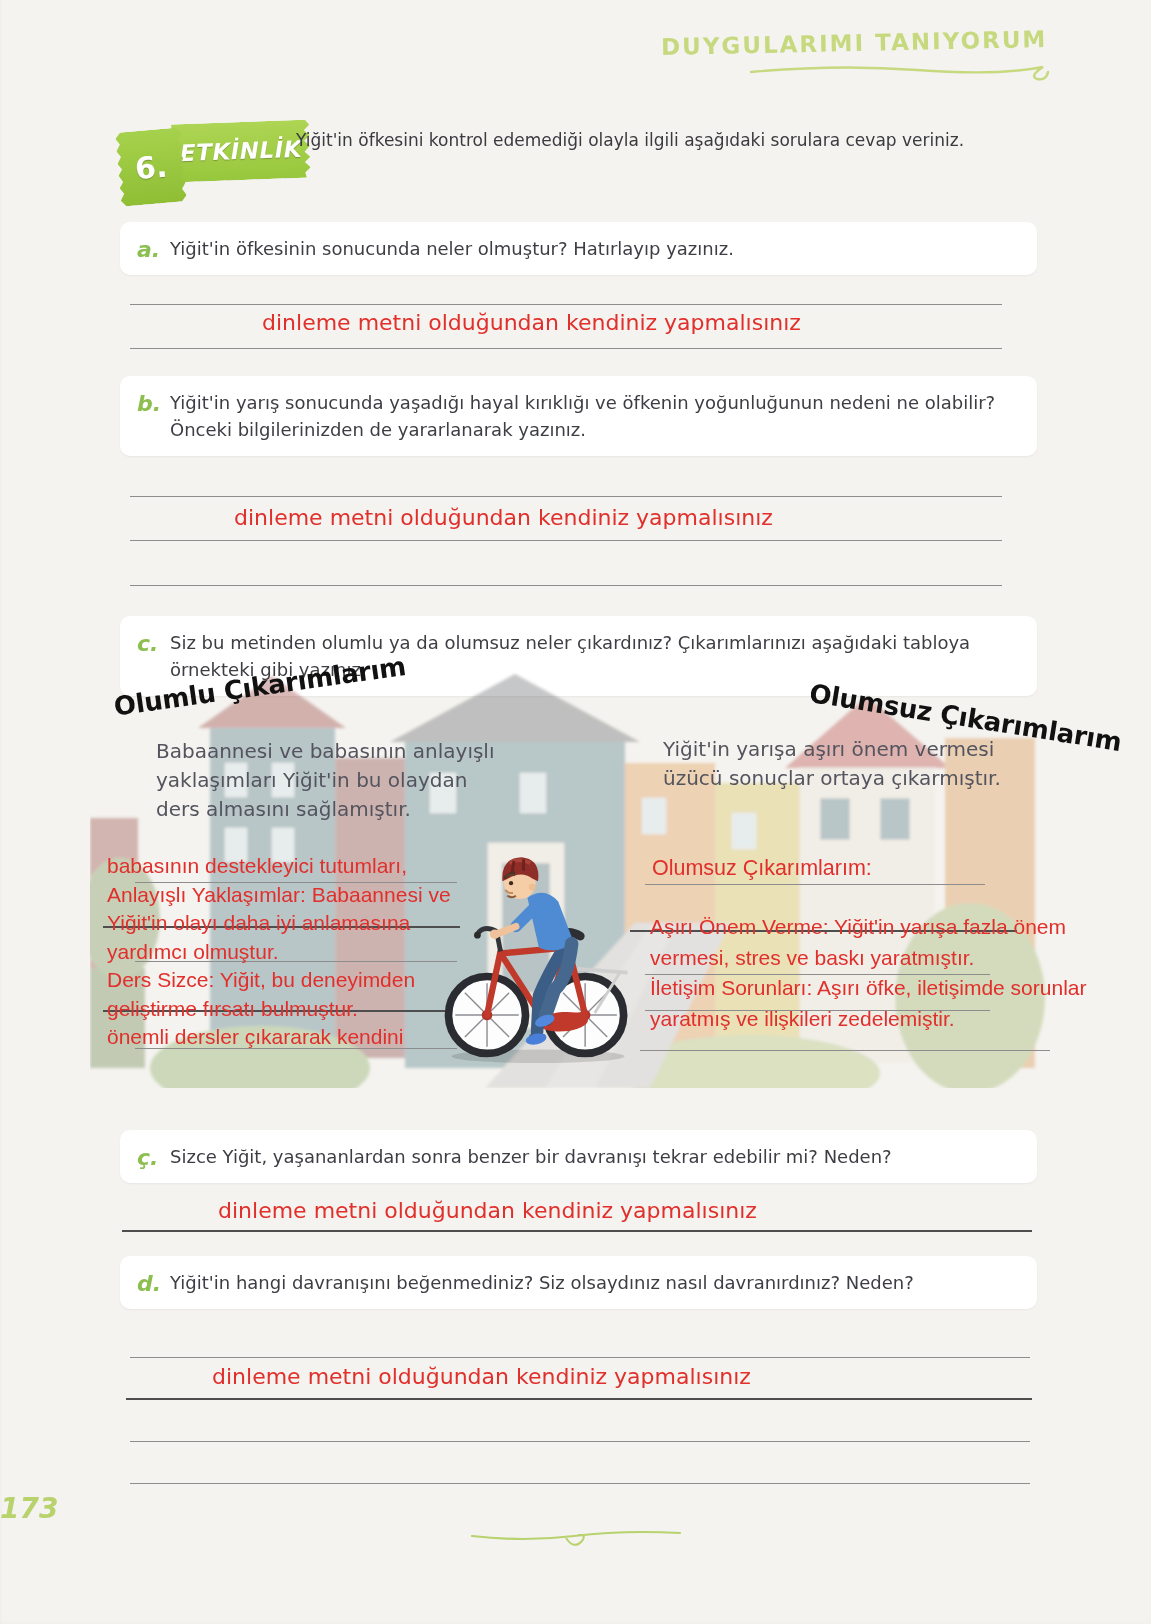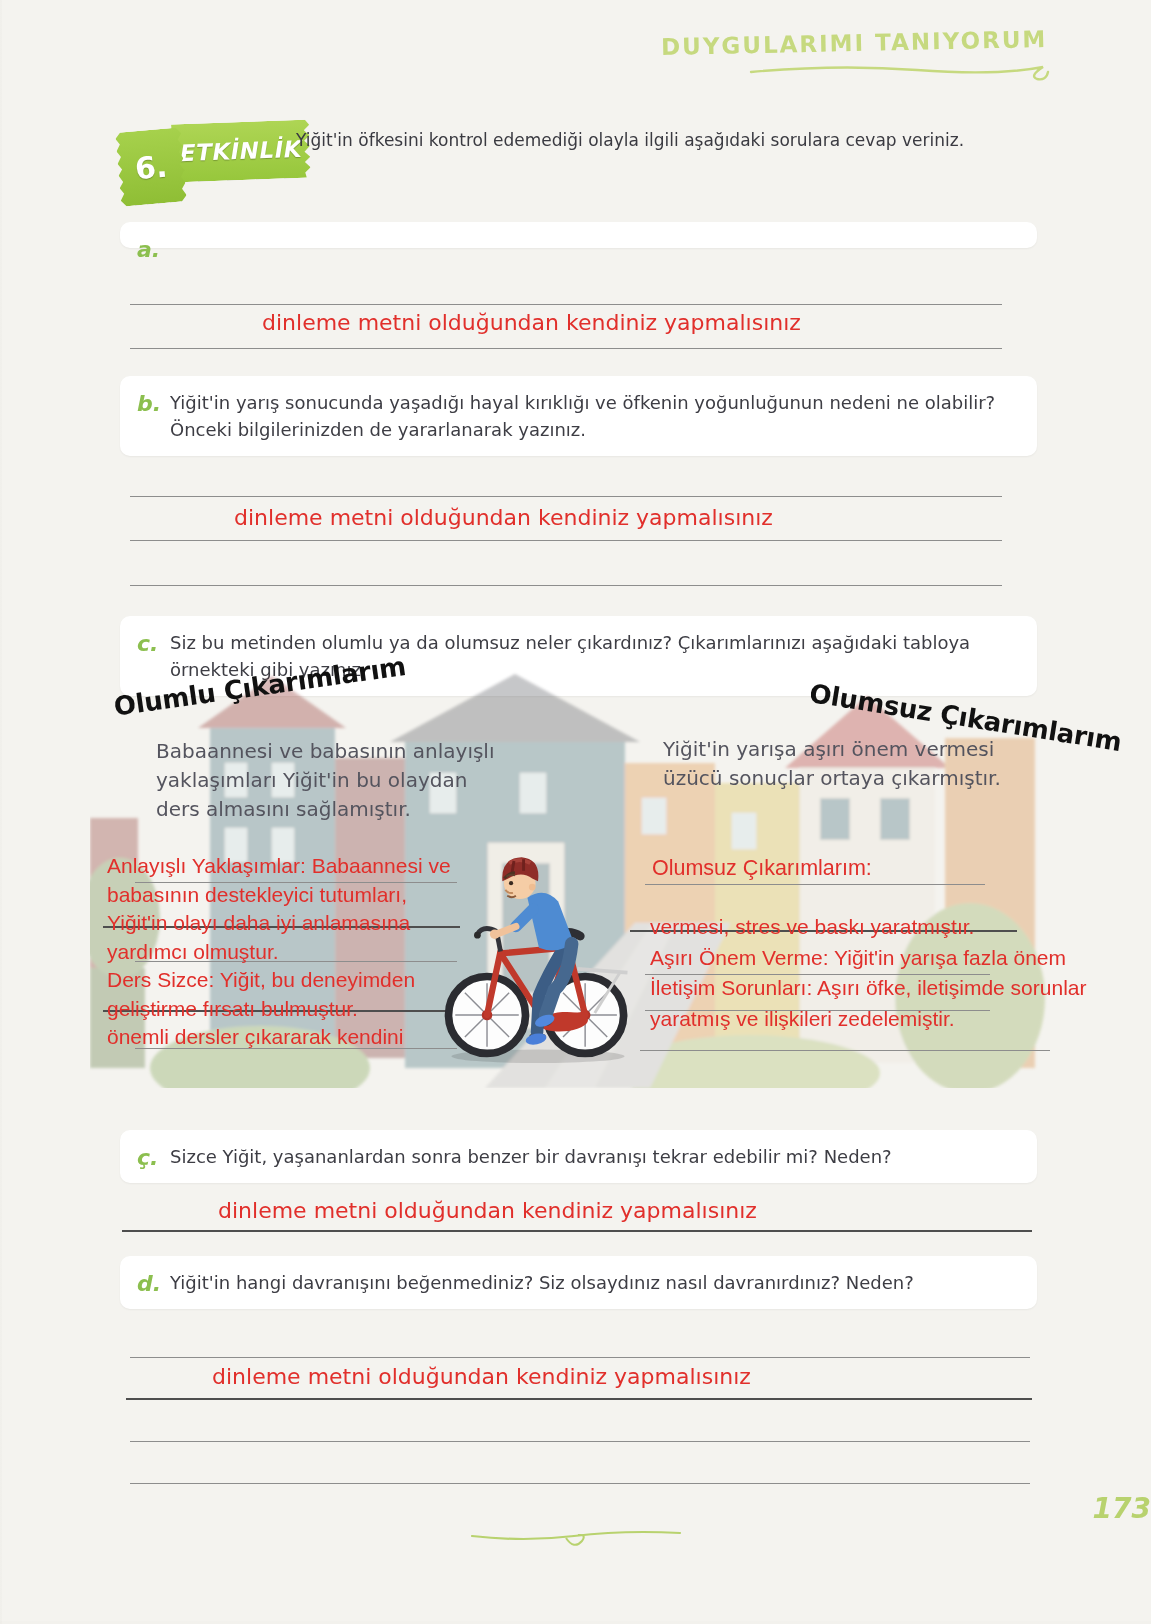--- a/index.html
+++ b/index.html
@@ -47,21 +47,21 @@
   .col-header{position:absolute;z-index:3;color:#111;font-weight:bold;font-size:26px;
     letter-spacing:-.3px;white-space:nowrap;}
   .example{position:absolute;z-index:3;color:#54545e;font-size:20px;line-height:1.44;}
   .red-rows{position:absolute;z-index:4;color:#e12f2b;
     font-family:"Liberation Sans",sans-serif;font-size:21px;white-space:nowrap;}
   .red-rows div{height:28.5px;line-height:28.5px;}
   .red-rows.neg div{height:30.5px;line-height:30.5px;}
   .bg-illustration{z-index:1;opacity:.33;}
   .bike{z-index:5;}
   
-  .pagenum{left:0;right:0;top:1492px;text-align:right;color:#b8d26e;
+  .pagenum{left:0;right:0;top:1492px;text-align:left;color:#b8d26e;
     font-size:28px;font-weight:bold;font-style:italic;}
   .pagenum-flourish{left:466px;top:1526px;}
 </style>
 </head>
 <body>
 
 <div class="page">
 
   <div class="abs page-title">DUYGULARIMI TANIYORUM</div>
   <svg class="abs title-squiggle" width="306" height="20" viewBox="0 0 306 20">
@@ -73,20 +73,21 @@
       <span>ETKİNLİK</span>
     </div>
     <div class="badge-num">
       <span>6.</span>
     </div>
   </div>
   <div class="abs intro">Yiğit'in öfkesini kontrol edemediği olayla ilgili aşağıdaki sorulara cevap veriniz.</div>
 
   <div class="abs qbox" style="top:222px;">
     <span class="qletter">a.</span>
+    <span>Yiğit'in öfkesinin sonucunda neler olmuştur? Hatırlayıp yazınız.</span>
   </div>
   <div class="rule" style="left:130px;top:304px;width:872px;"></div>
   <div class="ans-red dj" style="left:262px;top:310px;">dinleme metni olduğundan kendiniz yapmalısınız</div>
   <div class="rule" style="left:130px;top:348px;width:872px;"></div>
 
   <div class="abs qbox" style="top:376px;">
     <span class="qletter">b.</span>
     <span>Yiğit'in yarış sonucunda yaşadığı hayal kırıklığı ve öfkenin yoğunluğunun nedeni ne olabilir? Önceki bilgilerinizden de yararlanarak yazınız.</span>
   </div>
   <div class="rule" style="left:130px;top:496px;width:872px;"></div>
@@ -147,39 +148,39 @@
   <div class="example" style="left:156px;top:737px;width:350px;">Babaannesi ve babasının anlayışlı yaklaşımları Yiğit'in bu olaydan ders almasını sağlamıştır.</div>
   <div class="example" style="left:663px;top:735px;width:365px;">Yiğit'in yarışa aşırı önem vermesi üzücü sonuçlar ortaya çıkarmıştır.</div>
 
   <div class="rule" style="left:135px;top:882px;width:322px;"></div>
   <div class="rule dark" style="left:103px;top:926px;width:357px;"></div>
   <div class="rule" style="left:135px;top:961px;width:322px;"></div>
   <div class="rule dark" style="left:103px;top:1010px;width:357px;"></div>
   <div class="rule" style="left:135px;top:1048px;width:322px;"></div>
 
   <div class="red-rows" style="left:107px;top:852px;">
+    <div>babasının destekleyici tutumları,</div>
     <div>Anlayışlı Yaklaşımlar: Babaannesi ve</div>
-    <div>babasının destekleyici tutumları,</div>
     <div>Yiğit'in olayı daha iyi anlamasına</div>
     <div>yardımcı olmuştur.</div>
     <div>Ders Sizce: Yiğit, bu deneyimden</div>
     <div>geliştirme fırsatı bulmuştur.</div>
     <div>önemli dersler çıkararak kendini</div>
   </div>
 
   <div class="rule" style="left:645px;top:884px;width:340px;"></div>
   <div class="rule dark" style="left:630px;top:930px;width:387px;"></div>
   <div class="rule" style="left:645px;top:974px;width:345px;"></div>
   <div class="rule" style="left:645px;top:1010px;width:345px;"></div>
   <div class="rule" style="left:640px;top:1050px;width:410px;"></div>
 
   <div class="ans-red lib" style="left:652px;top:856px;">Olumsuz Çıkarımlarım:</div>
   <div class="red-rows neg" style="left:650px;top:912px;">
+    <div>Aşırı Önem Verme: Yiğit'in yarışa fazla önem</div>
     <div>vermesi, stres ve baskı yaratmıştır.</div>
-    <div>Aşırı Önem Verme: Yiğit'in yarışa fazla önem</div>
     <div>İletişim Sorunları: Aşırı öfke, iletişimde sorunlar</div>
     <div>yaratmış ve ilişkileri zedelemiştir.</div>
   </div>
 
   <svg class="abs bike" style="left:437px;top:833px;" width="202" height="237" viewBox="0 0 210 240">
     <ellipse cx="105" cy="229" rx="90" ry="7" fill="rgba(60,60,60,.18)"></ellipse>
 
     <g>
       <circle cx="154" cy="186" r="40" fill="#fdfdfd" stroke="#2b2c31" stroke-width="8"></circle>
       <g stroke="#8d8e94" stroke-width="1.5">

